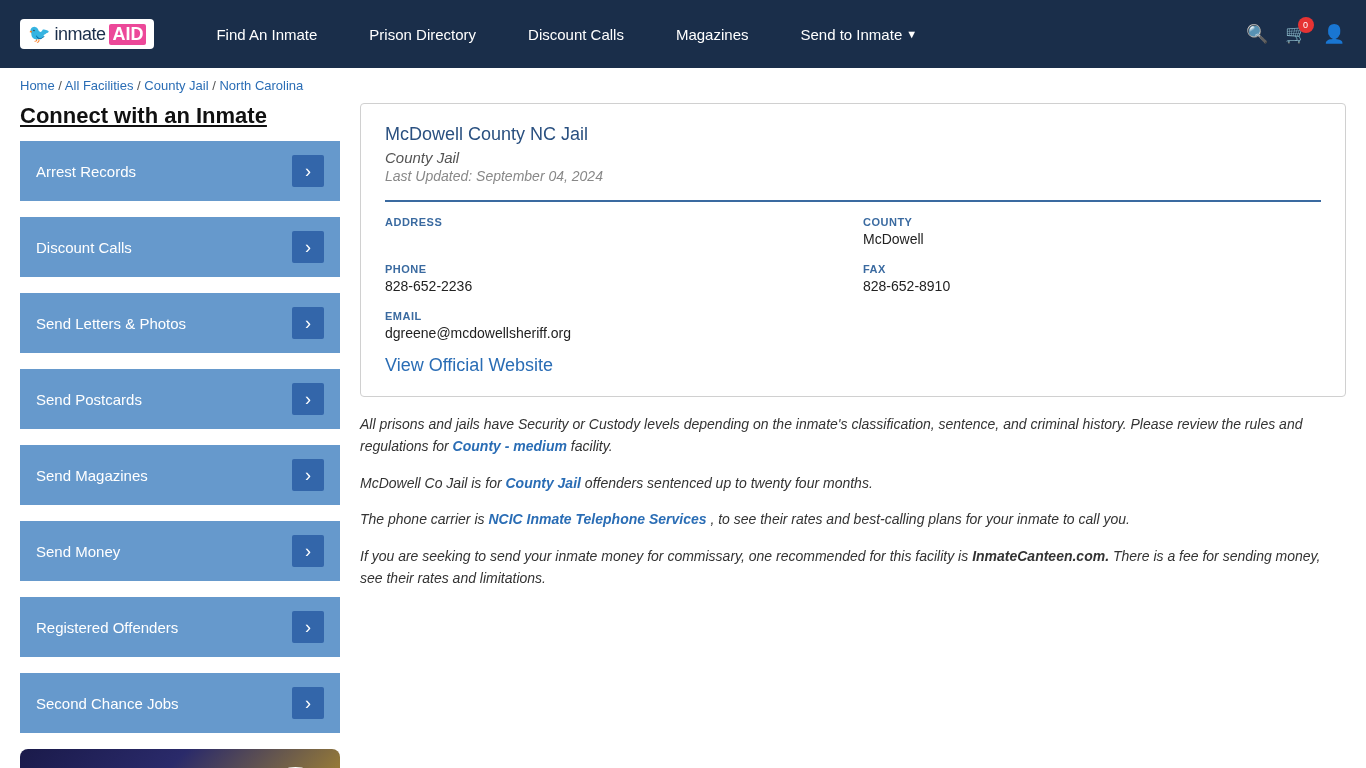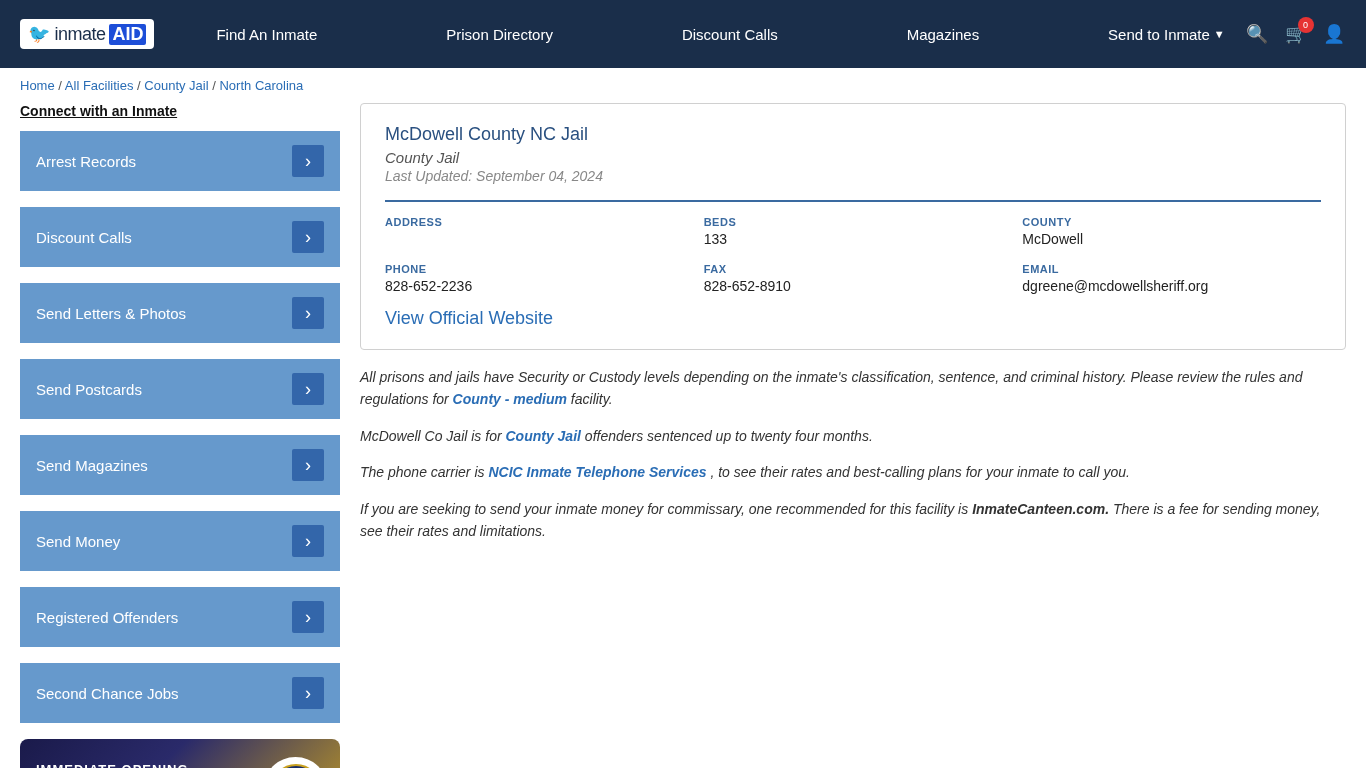--- a/index.html
+++ b/index.html
@@ -25,33 +25,32 @@
       align-items: center;
       gap: 4px;
     }
     .nav-logo-text {
       font-size: 18px;
       font-weight: 400;
       color: #1a2e4a;
       letter-spacing: -0.5px;
     }
     .nav-logo-aid {
-      background: #1d4ed8;
+      background: #ec4899;
       color: #fff;
       font-weight: 900;
       font-size: 18px;
       padding: 0 3px;
       border-radius: 2px;
     }
     .nav-links {
       display: flex;
-      gap: 0;
+      gap: 8px;
       flex: 1;
       align-items: center;
-      justify-content: space-between;
     }
     .nav-link {
       color: #fff;
       text-decoration: none;
       font-size: 15px;
       padding: 0 22px;
       height: 68px;
       display: flex;
       align-items: center;
       cursor: pointer;
@@ -105,21 +104,21 @@
       gap: 20px;
       max-width: 1366px;
     }
 
     
     .sidebar {
       width: 320px;
       flex-shrink: 0;
     }
     .sidebar-title {
-      font-size: 14px;
+      font-size: 22px;
       font-weight: 900;
       text-decoration: underline;
       margin-bottom: 12px;
       color: #111;
     }
     .sidebar-btn {
       display: flex;
       align-items: center;
       justify-content: space-between;
       background: #6699cc;
@@ -220,21 +219,21 @@
       color: #888;
       margin-bottom: 16px;
     }
     .facility-divider {
       border: none;
       border-top: 2px solid #3a6aa0;
       margin-bottom: 14px;
     }
     .facility-details {
       display: grid;
-      grid-template-columns: 1fr 1fr 1fr;
+      grid-template-columns: 1fr 1fr;
       gap: 16px 20px;
     }
     .detail-label {
       font-size: 11px;
       font-weight: bold;
       color: #3a6aa0;
       text-transform: uppercase;
       letter-spacing: 0.5px;
       margin-bottom: 3px;
     }
@@ -368,24 +367,20 @@
   <main class="content">
 
     <div class="facility-card">
       <h1 class="facility-name">McDowell County NC Jail</h1>
       <div class="facility-type">County Jail</div>
       <div class="facility-updated">Last Updated: September 04, 2024</div>
       <hr class="facility-divider">
       <div class="facility-details">
         <div>
           <div class="detail-label">ADDRESS</div>
-        </div>
-        <div>
-          <div class="detail-label">BEDS</div>
-          <div class="detail-value">133</div>
         </div>
         <div>
           <div class="detail-label">COUNTY</div>
           <div class="detail-value">McDowell</div>
         </div>
         <div>
           <div class="detail-label">PHONE</div>
           <div class="detail-value">828-652-2236</div>
         </div>
         <div>

